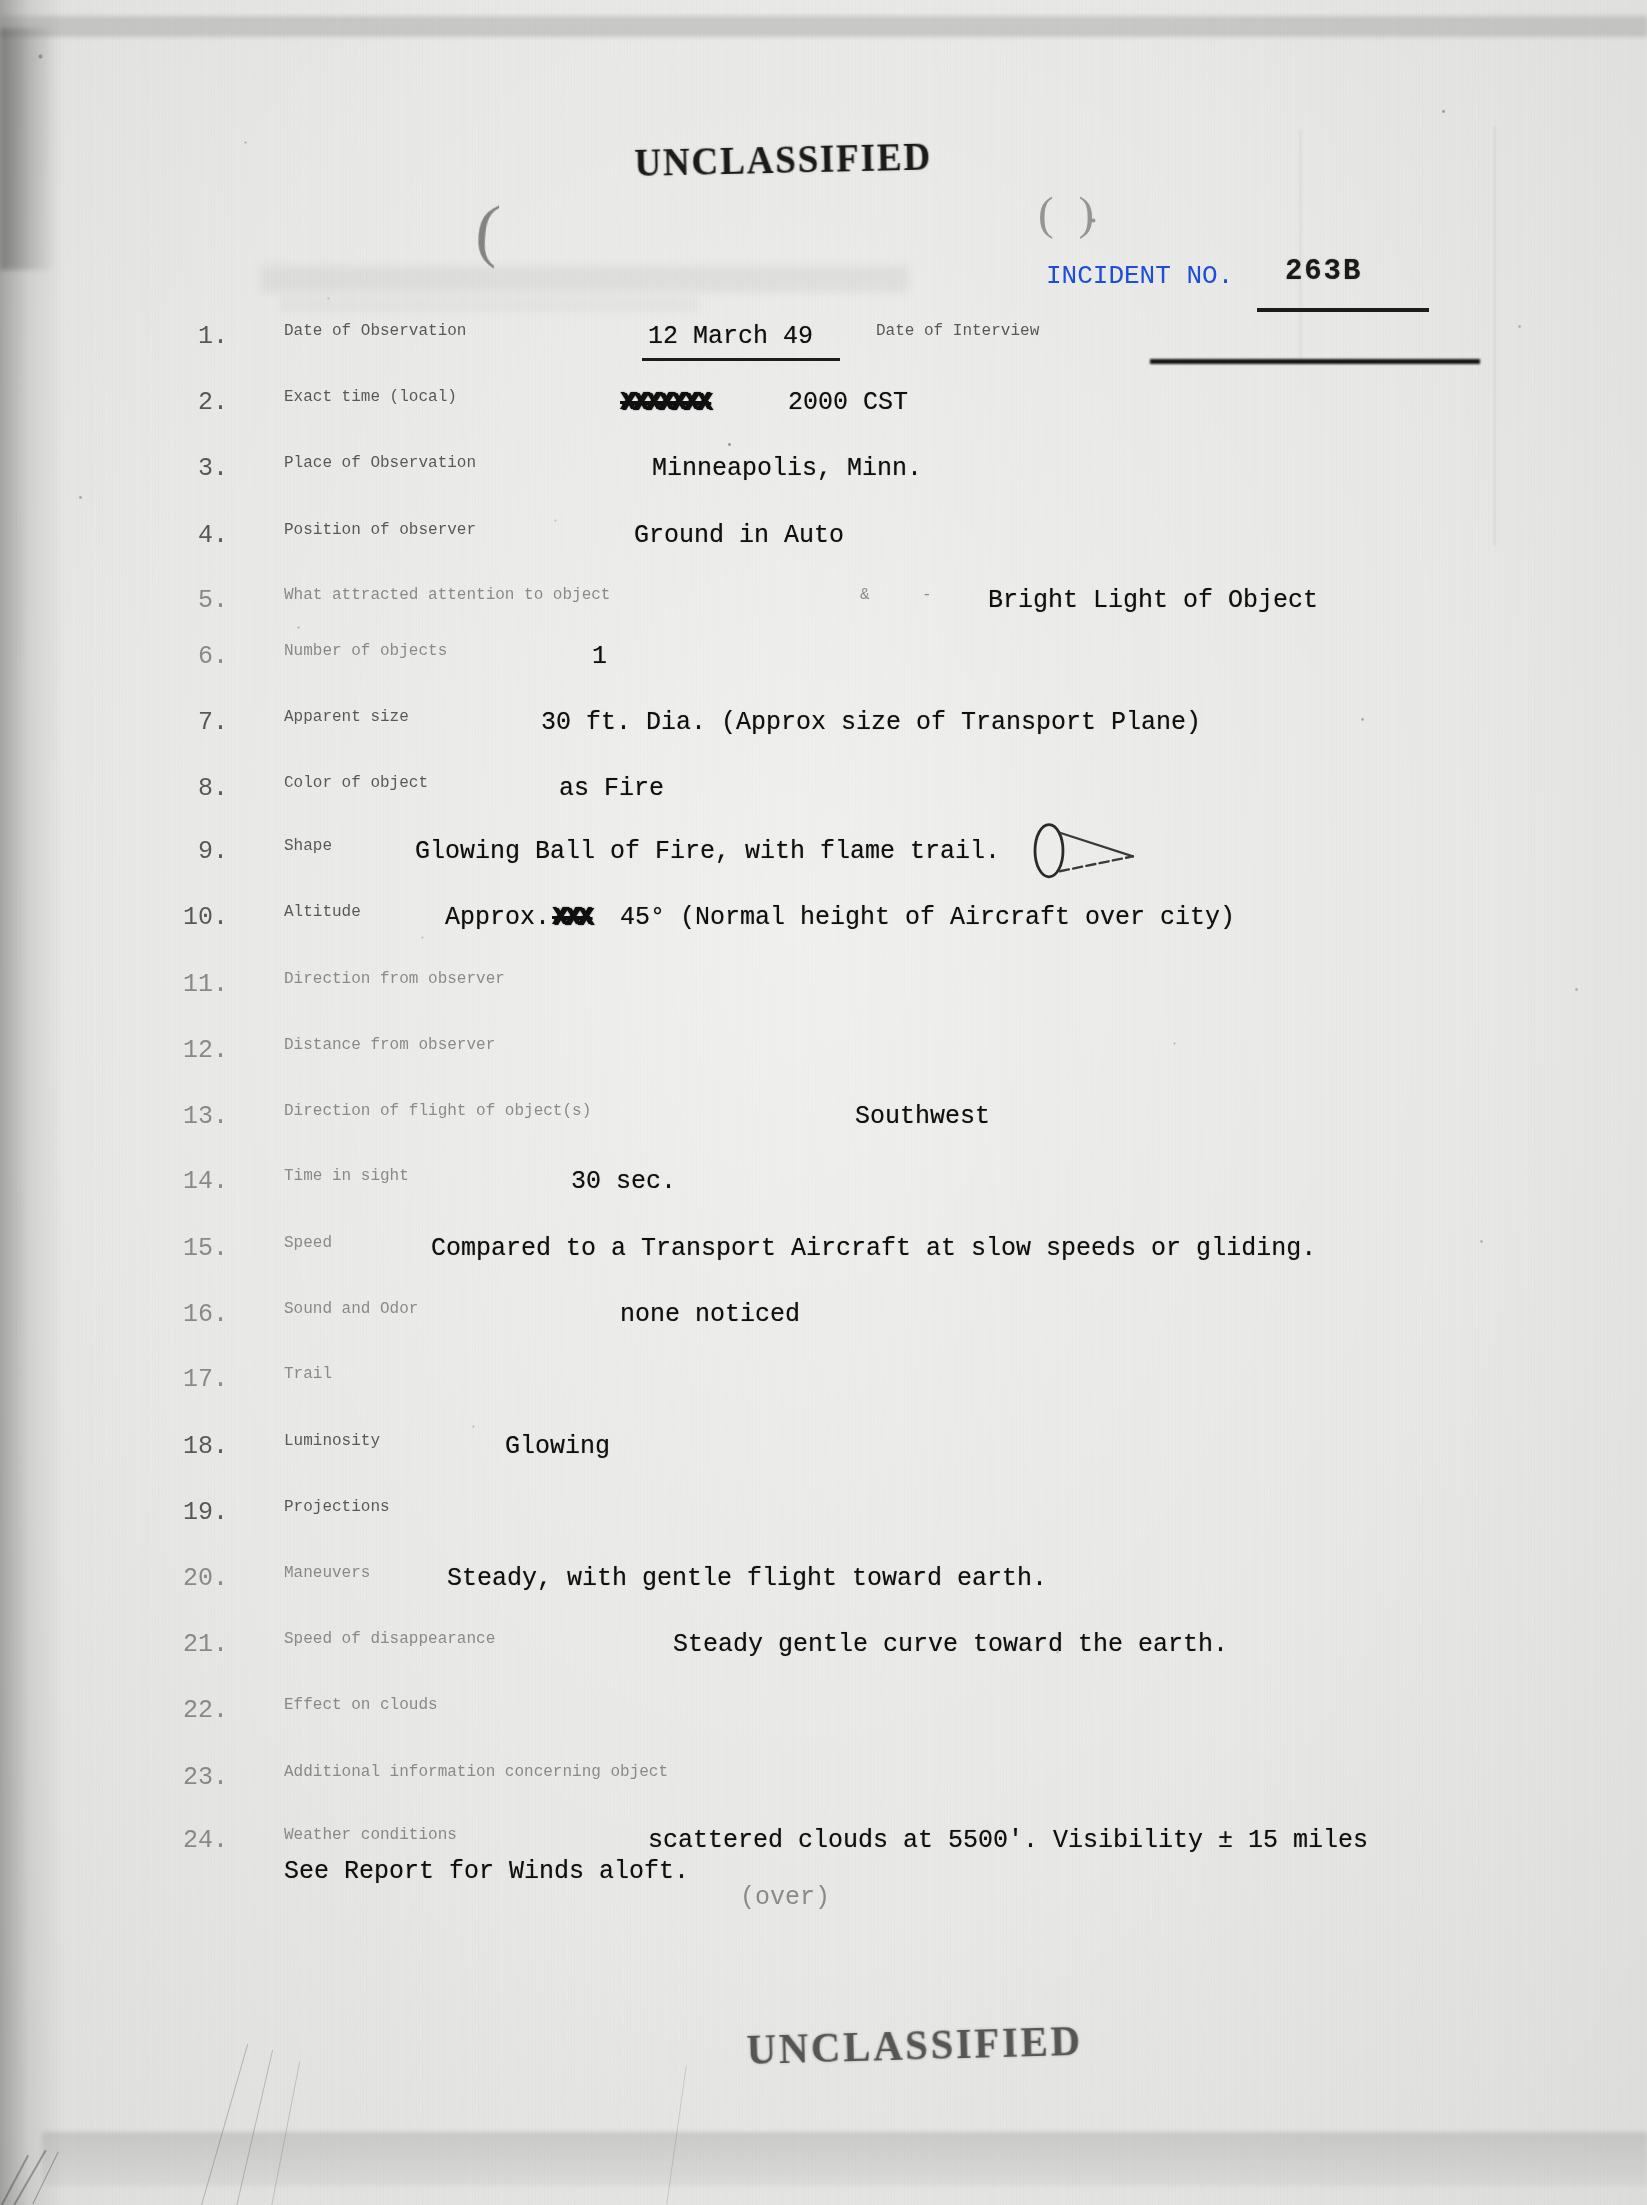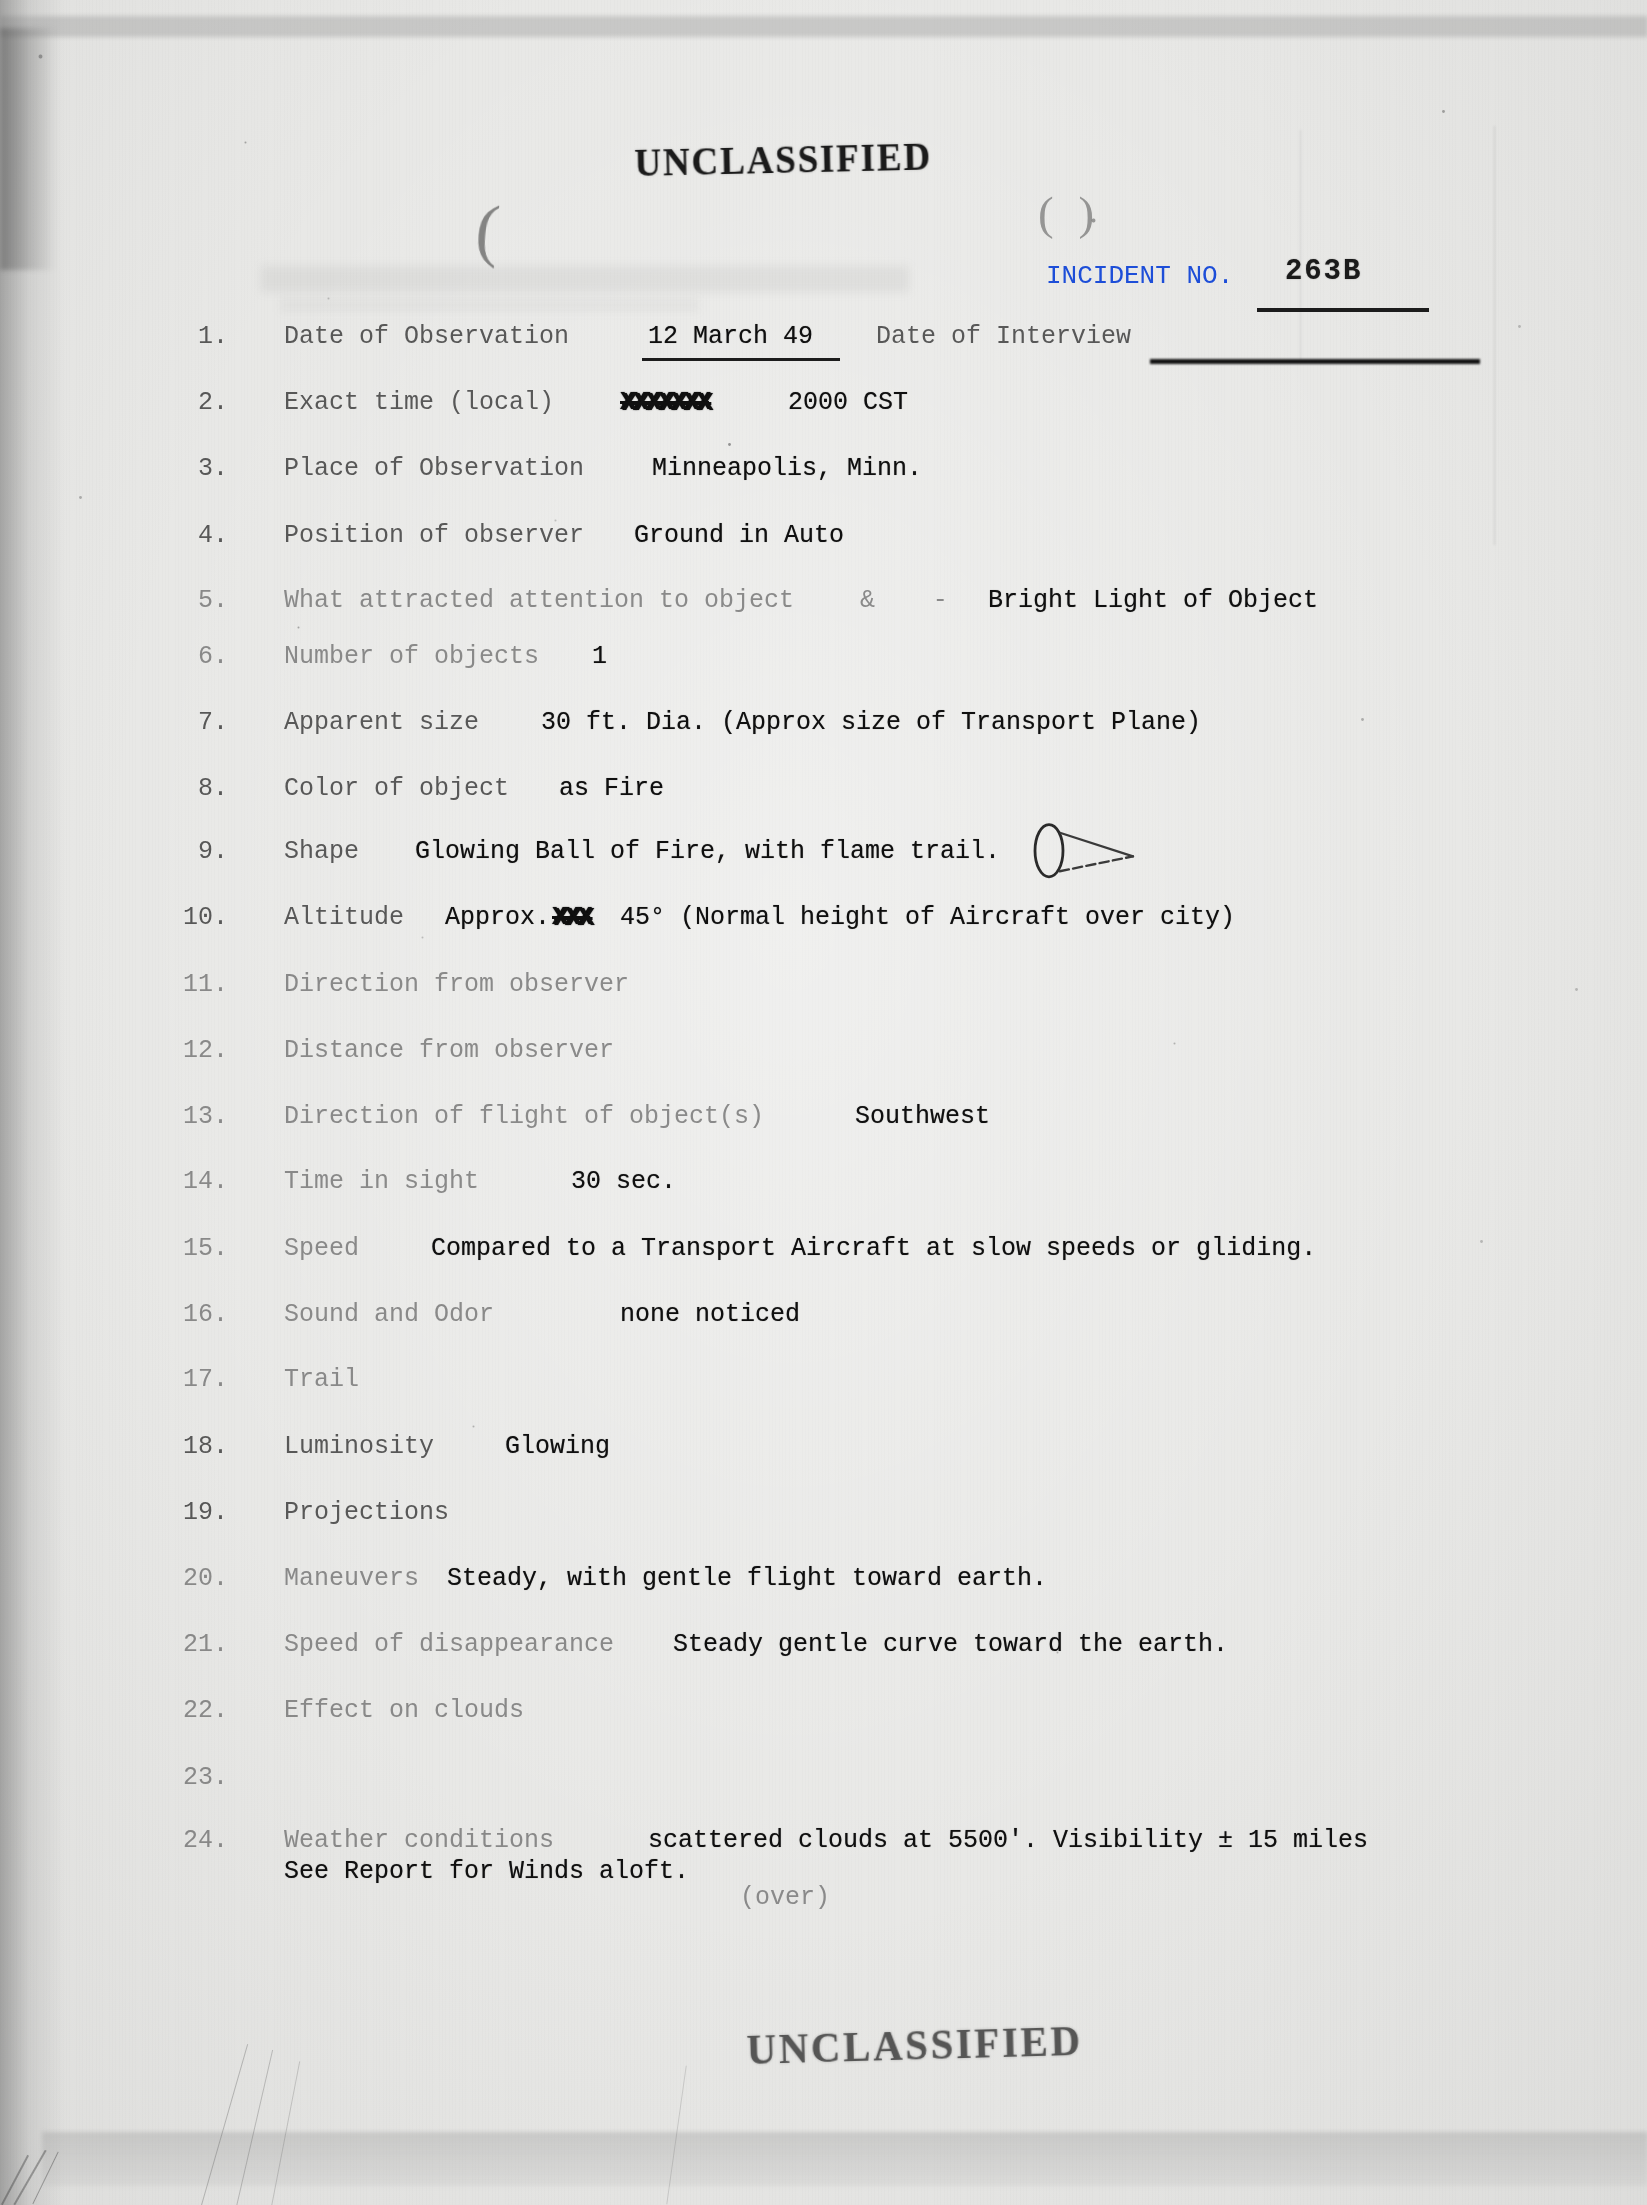--- a/index.html
+++ b/index.html
@@ -71,21 +71,21 @@
   .incident-label{position:absolute;left:1046px;top:261px;font-size:26px;color:#1d4ed8;
     filter:blur(0.5px);white-space:nowrap;}
   .incident-number{position:absolute;left:1285px;top:255px;font-size:29px;font-weight:700;color:#1a1a1a;
     text-shadow:0 0 1.4px rgba(0,0,0,.4);letter-spacing:1.9px;text-align:right;}
   .uline{position:absolute;background:#1c1c1c;filter:blur(0.7px);height:3.3px;}
 
   
   .row{position:absolute;left:0;width:1648px;height:65px;}
   .num{position:absolute;left:163px;width:65px;text-align:right;font-size:25px;color:#3f3f3f;
     filter:blur(0.3px);opacity:.85;white-space:nowrap;}
-  .lab{position:absolute;left:284px;font-size:25px;color:#3f3f3f;filter:blur(0.3px);opacity:.85;
+  .lab{position:absolute;left:284px;font-size:16px;color:#3f3f3f;filter:blur(0.3px);opacity:.85;
     white-space:nowrap;}
   .vf{color:#6f6f6f;filter:blur(0.5px);opacity:.78;}
   .ans{position:absolute;font-size:25px;font-weight:400;color:#0f0f0f;white-space:nowrap;
     text-shadow:0 0 0.9px rgba(0,0,0,.45);}
   .strikewrap{position:absolute;}
   .strikewrap .s{font-size:25px;font-weight:700;color:#101010;letter-spacing:-2.3px;white-space:nowrap;
     text-decoration:line-through;text-decoration-thickness:2.8px;text-shadow:0 0 1.4px rgba(0,0,0,.6);}
   .strikewrap .s2{position:absolute;left:2.3px;top:1.4px;filter:blur(0.4px);}
   .over-note{position:absolute;left:740px;top:1883px;font-size:25px;color:#8a8a8a;
     filter:blur(0.6px);white-space:nowrap;}
@@ -260,20 +260,21 @@
   <span class="ans" style="left:673px">Steady gentle curve toward the earth.</span>
 </div>
 
 <div class="row" style="top:1696px">
   <span class="num vf">22.</span>
   <span class="lab vf">Effect on clouds</span>
 </div>
 
 <div class="row" style="top:1763px">
   <span class="num vf">23.</span>
+  <span class="lab vf">Additional information concerning object</span>
 </div>
 
 <div class="row" style="top:1826px;height:93px">
   <span class="num vf">24.</span>
   <span class="lab vf">Weather conditions</span>
   <span class="ans" style="left:648px">scattered clouds at 5500'. Visibility ± 15 miles</span>
   <span class="ans" style="left:284px;top:31px">See Report for Winds aloft.</span>
 </div>
 
 <div class="over-note">(over)</div>

